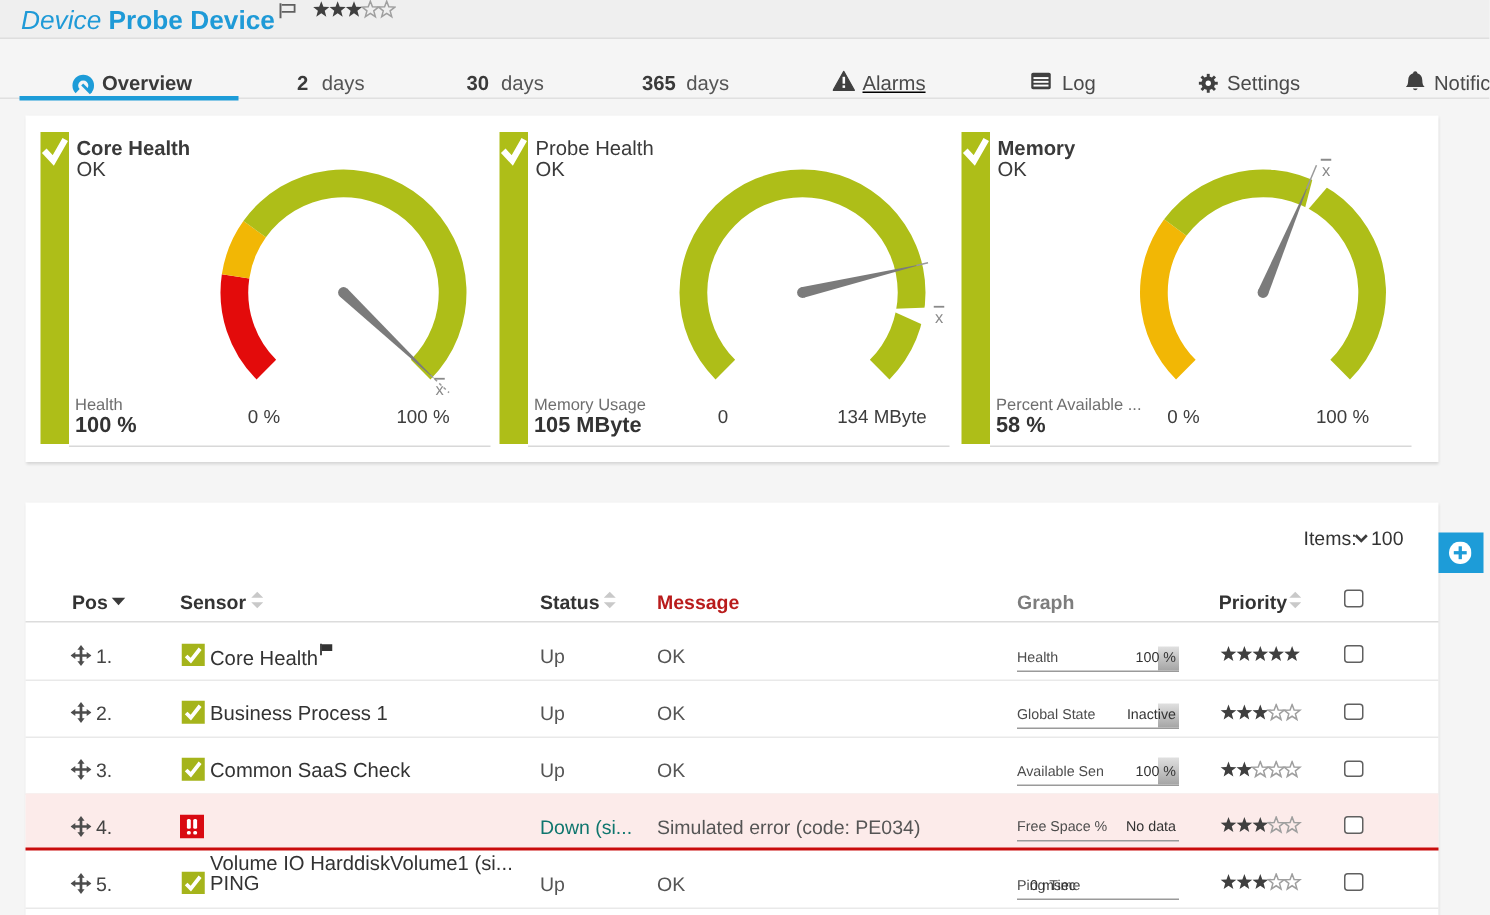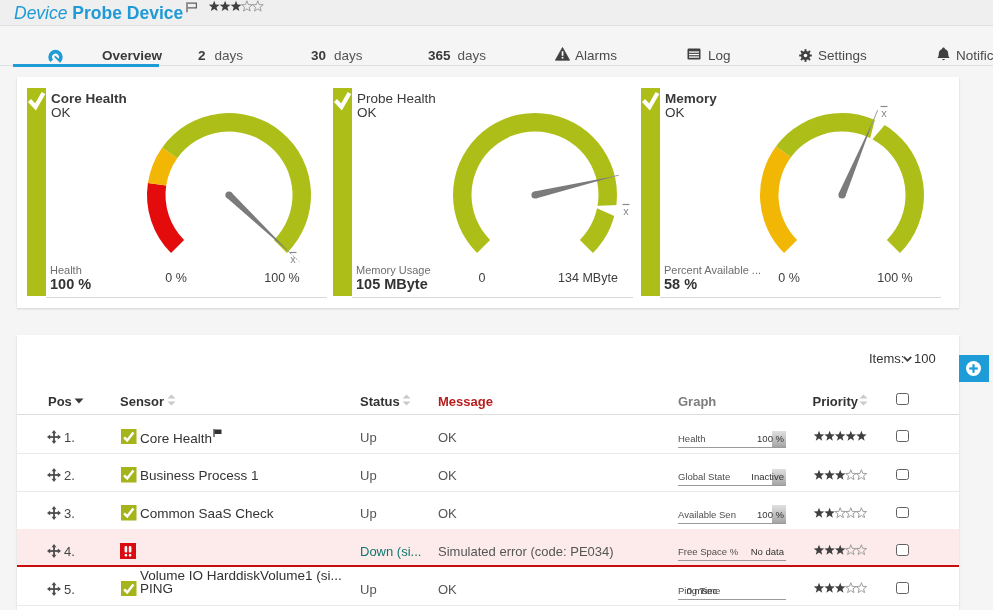--- a/index.html
+++ b/index.html
@@ -19,25 +19,25 @@
 <polygon points="28.00,0.80 29.41,4.56 33.42,4.74 30.28,7.24 31.35,11.11 28.00,8.89 24.65,11.11 25.72,7.24 22.58,4.74 26.59,4.56" fill="#3f3f3f"></polygon>
 <polygon points="38.90,0.80 40.31,4.56 44.32,4.74 41.18,7.24 42.25,11.11 38.90,8.89 35.55,11.11 36.62,7.24 33.48,4.74 37.49,4.56" fill="none" stroke="#9f9f9f" stroke-width="1"></polygon>
 <polygon points="49.80,0.80 51.21,4.56 55.22,4.74 52.08,7.24 53.15,11.11 49.80,8.89 46.45,11.11 47.52,7.24 44.38,4.74 48.39,4.56" fill="none" stroke="#9f9f9f" stroke-width="1"></polygon>
 </svg>
 <div class="abs" style="left:0;top:64.5px;width:993px;height:1px;background:#e0e0e0"></div>
 <div class="abs" style="left:13px;top:64px;width:146px;height:3px;background:#1d9cd8"></div>
 <svg class="abs" style="left:48px;top:49px" width="15" height="15" viewBox="0 0 15 15">
 <path d="M 2.41 13.09 A 7.2 7.2 0 1 1 12.59 13.09 L 9.90 10.40 A 3.4 3.4 0 1 0 5.10 10.40 Z" fill="#1d9cd8"></path>
 <line x1="6.8" y1="7.3" x2="12.6" y2="13.1" stroke="#1d9cd8" stroke-width="1.9"></line>
 </svg>
-<div class="abs" style="left:68px;top:49px;font-size:13.5px;line-height:13px;white-space:nowrap;margin-left:34px;"><b style="color:#3a3a3a">Overview</b></div>
+<div class="abs" style="left:68px;top:49px;font-size:13.5px;line-height:13px;white-space:nowrap;"><b style="color:#3a3a3a">Overview</b></div>
 <div class="abs" style="left:198px;top:49px;font-size:13.5px;line-height:13px;white-space:nowrap;"><b style="color:#3a3a3a">2</b><span style="color:#555;margin-left:9px">days</span></div>
 <div class="abs" style="left:311px;top:49px;font-size:13.5px;line-height:13px;white-space:nowrap;"><b style="color:#3a3a3a">30</b><span style="color:#555;margin-left:8px">days</span></div>
 <div class="abs" style="left:428px;top:49px;font-size:13.5px;line-height:13px;white-space:nowrap;"><b style="color:#3a3a3a">365</b><span style="color:#555;margin-left:7px">days</span></div>
-<div class="abs" style="left:575px;top:49px;font-size:13.5px;line-height:13px;white-space:nowrap;"><span style="color:#4a4a4a">Alarms</span></div>
+<div class="abs" style="left:575px;top:49px;font-size:13.5px;line-height:13px;white-space:nowrap;text-decoration:underline;"><span style="color:#4a4a4a">Alarms</span></div>
 <div class="abs" style="left:708px;top:49px;font-size:13.5px;line-height:13px;white-space:nowrap;"><span style="color:#4a4a4a">Log</span></div>
 <div class="abs" style="left:818px;top:49px;font-size:13.5px;line-height:13px;white-space:nowrap;"><span style="color:#4a4a4a">Settings</span></div>
 <div class="abs" style="left:956px;top:49px;font-size:13.5px;line-height:13px;white-space:nowrap;"><span style="color:#4a4a4a">Notificatio</span></div>
 <svg class="abs" style="left:555px;top:47px" width="15" height="14" viewBox="0 0 15 14">
     <path d="M7.5 0.5 L14.6 13.2 L0.4 13.2 Z" fill="#404040" stroke="#404040" stroke-width="0.8" stroke-linejoin="round"></path>
     <rect x="6.7" y="4.2" width="1.7" height="4.6" fill="#fff"></rect>
     <rect x="6.7" y="9.9" width="1.7" height="1.7" fill="#fff"></rect>
   </svg>
 <svg class="abs" style="left:687px;top:48px" width="14" height="12" viewBox="0 0 14 12">
     <rect x="0.5" y="0.5" width="13" height="11" rx="1.2" fill="#404040"></rect>

